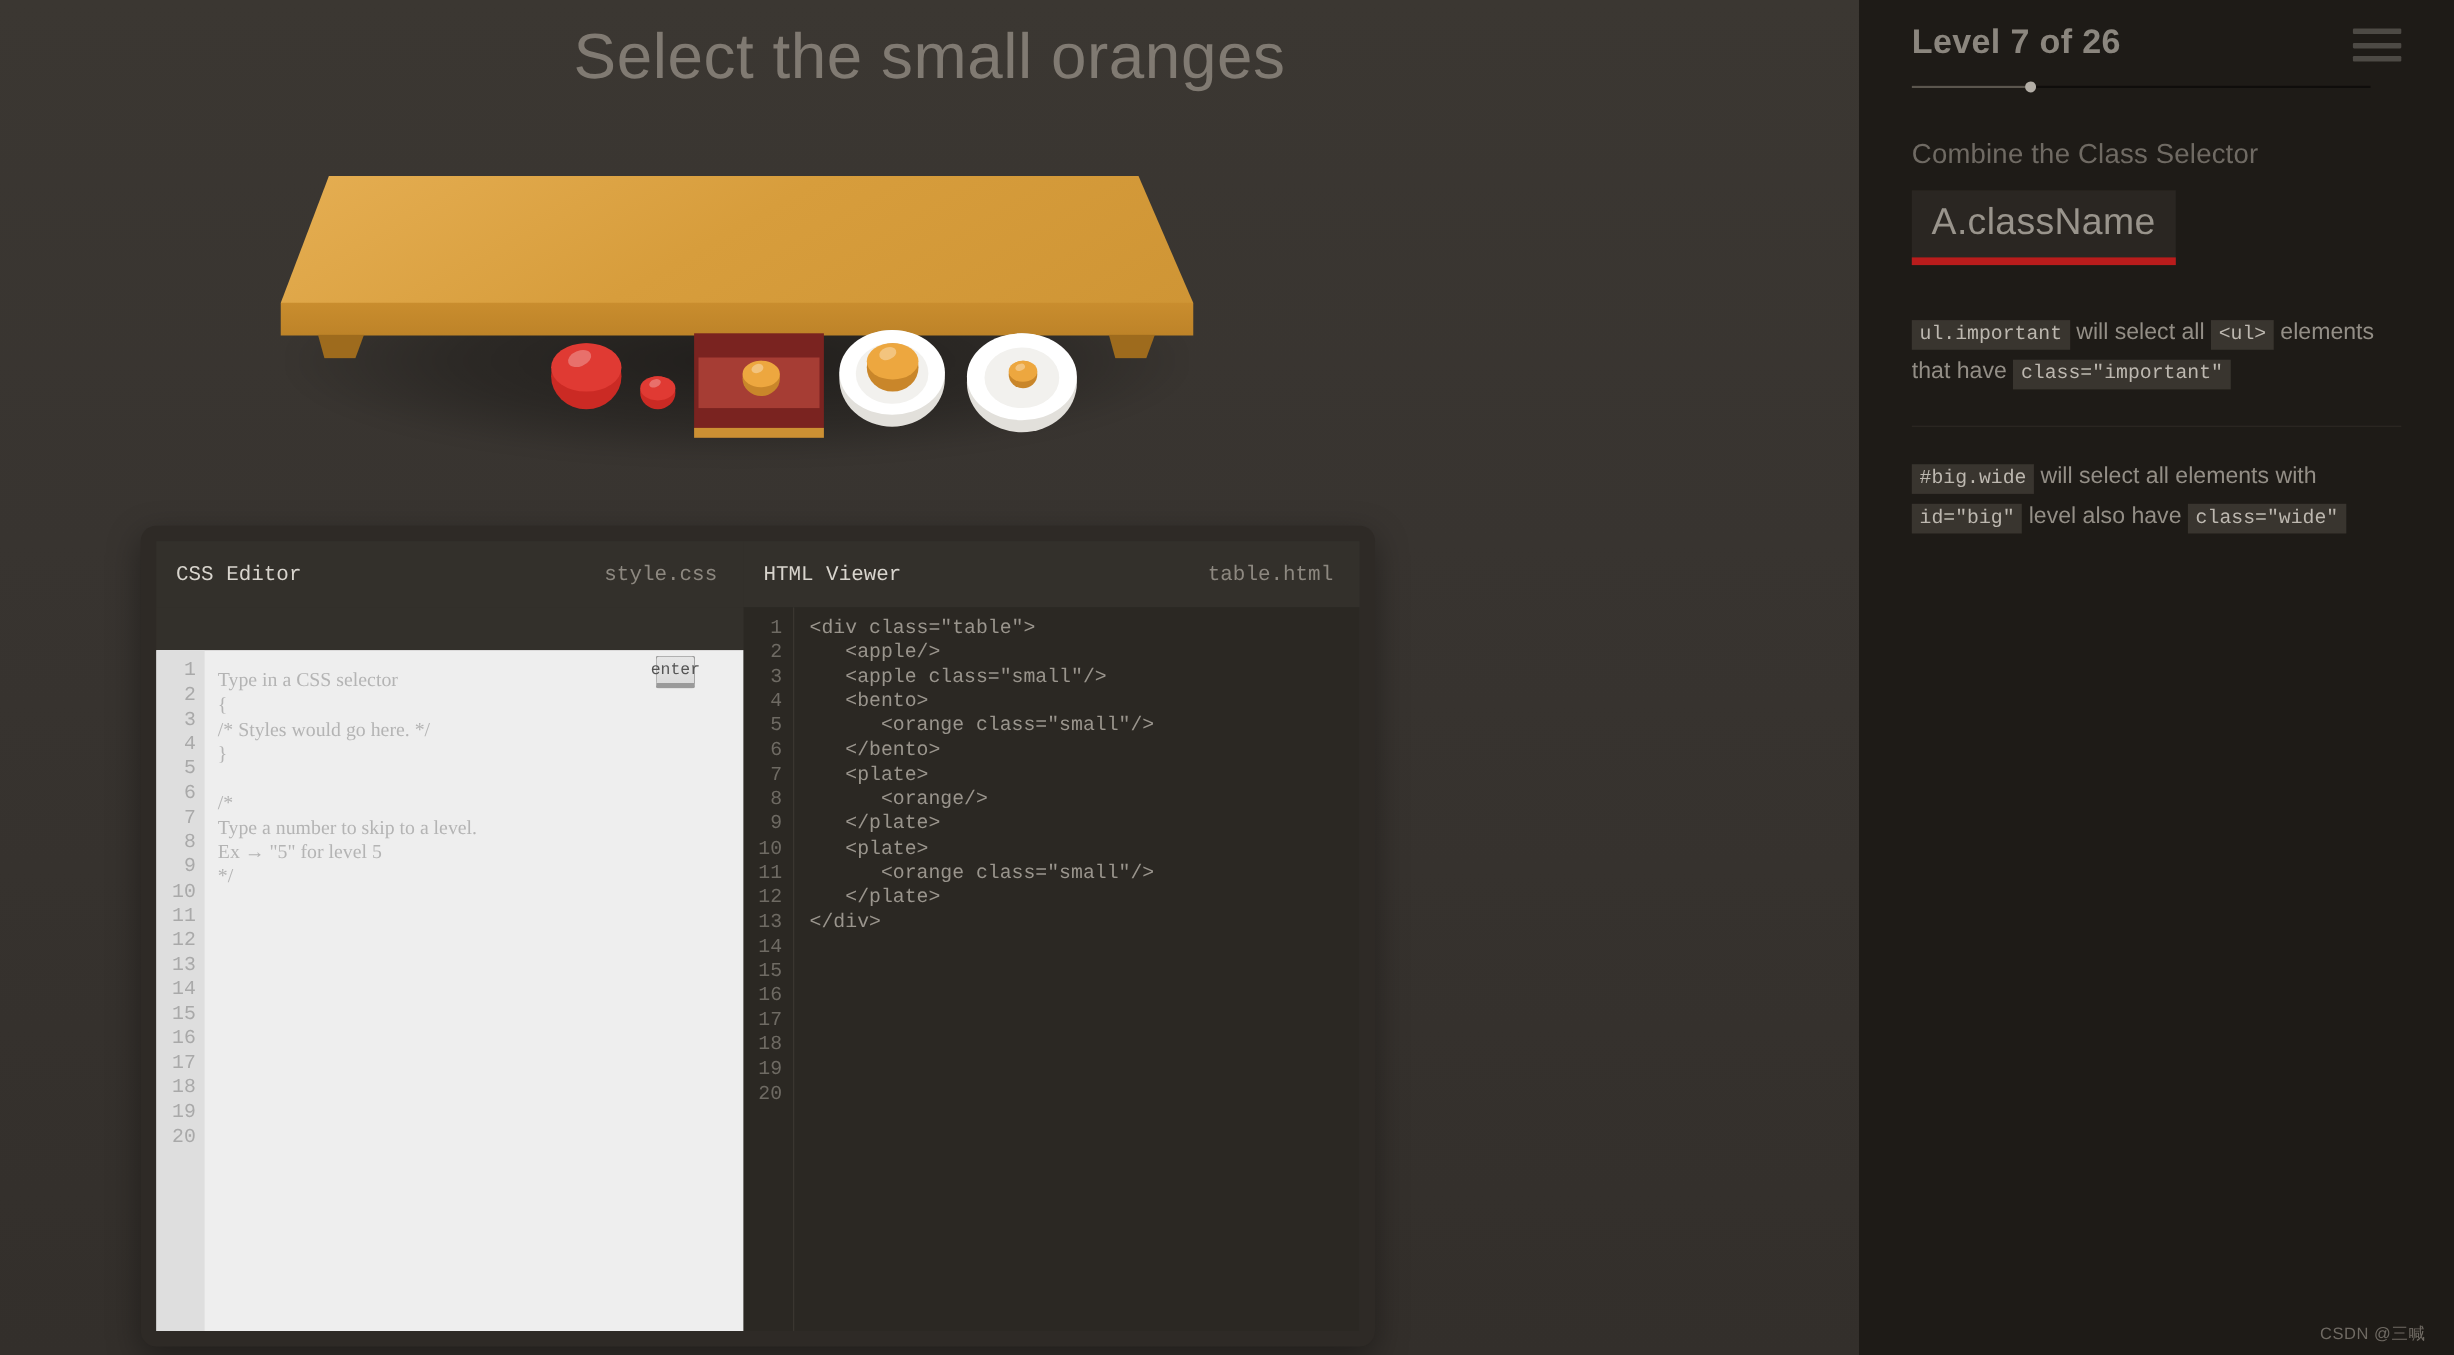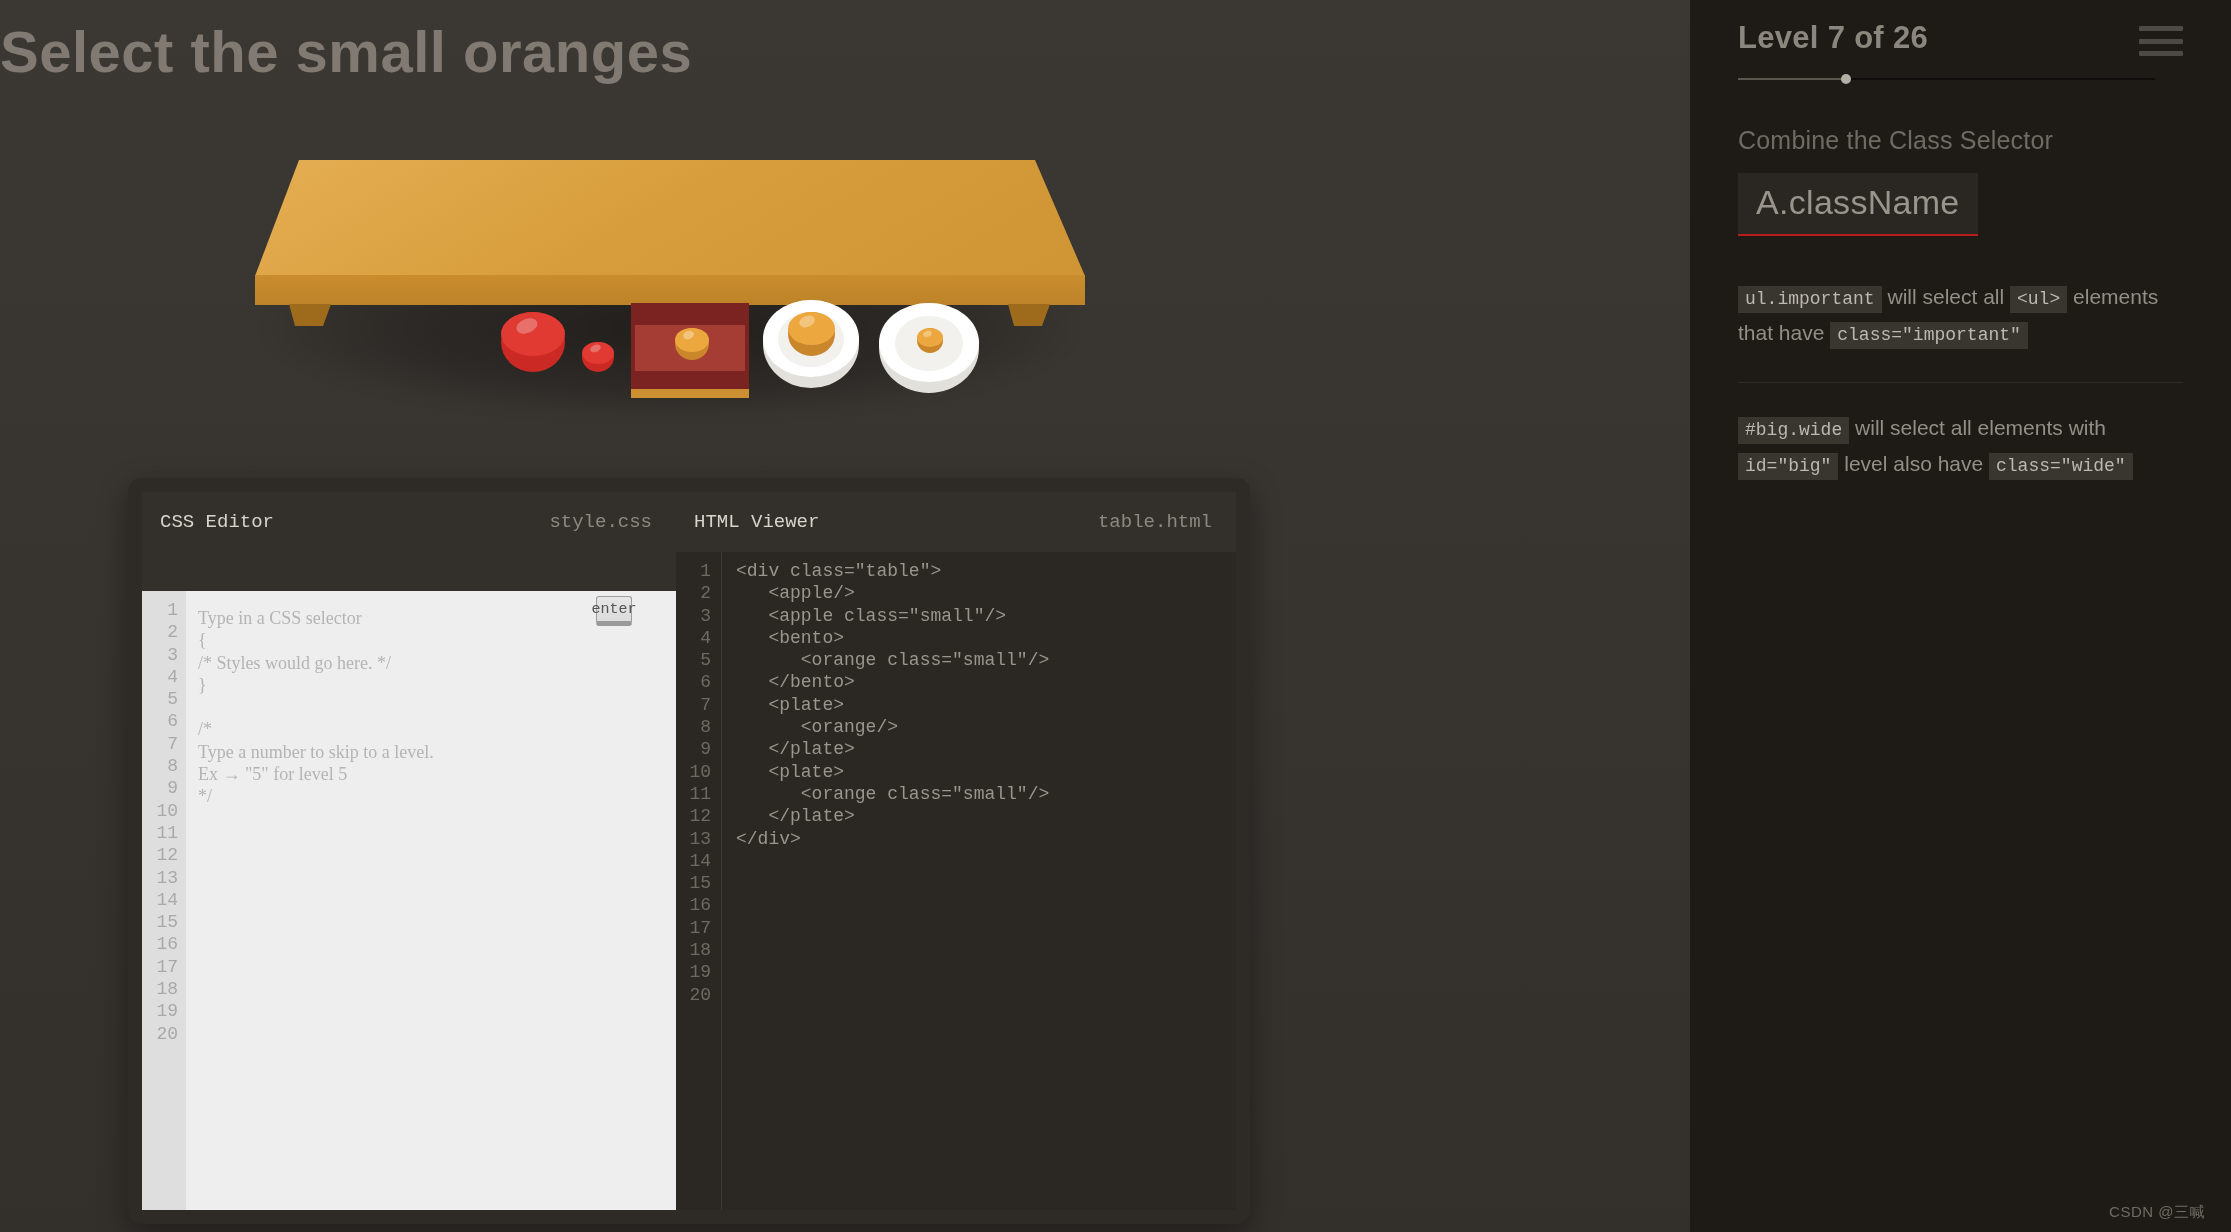--- a/index.html
+++ b/index.html
@@ -23,23 +23,23 @@
   #main {
     position: absolute;
     left: 0; top: 0;
     width: 1690px; height: 1232px;
     overflow: hidden;
   }
 
   #level-title {
     position: absolute;
     top: 18px; left: 0; right: 0;
-    text-align: left;
+    text-align: center;
     font-size: 58px;
-    font-weight: 700;
+    font-weight: 400;
     letter-spacing: 0.5px;
     color: #807a72;
     font-family: "Liberation Sans", sans-serif;
   }
 
   
   #scene {
     position: absolute;
     left: 255px; top: 160px;
     width: 830px; height: 215px;
@@ -363,21 +363,21 @@
     margin-top: 42px;
     font-size: 25px;
     font-weight: 300;
     color: #6f6a63;
     letter-spacing: 0.2px;
   }
   #selector-syntax {
     margin-top: 18px;
     display: inline-block;
     background: #2a2622;
-    border-bottom: 2px solid #b91c1c;
+    border-bottom: 7px solid #b91c1c;
     padding: 10px 18px 12px 18px;
     font-size: 34px;
     font-weight: 300;
     color: #99948c;
     letter-spacing: 0.3px;
   }
 
   #help-body {
     margin-top: 44px;
     font-size: 21px;

